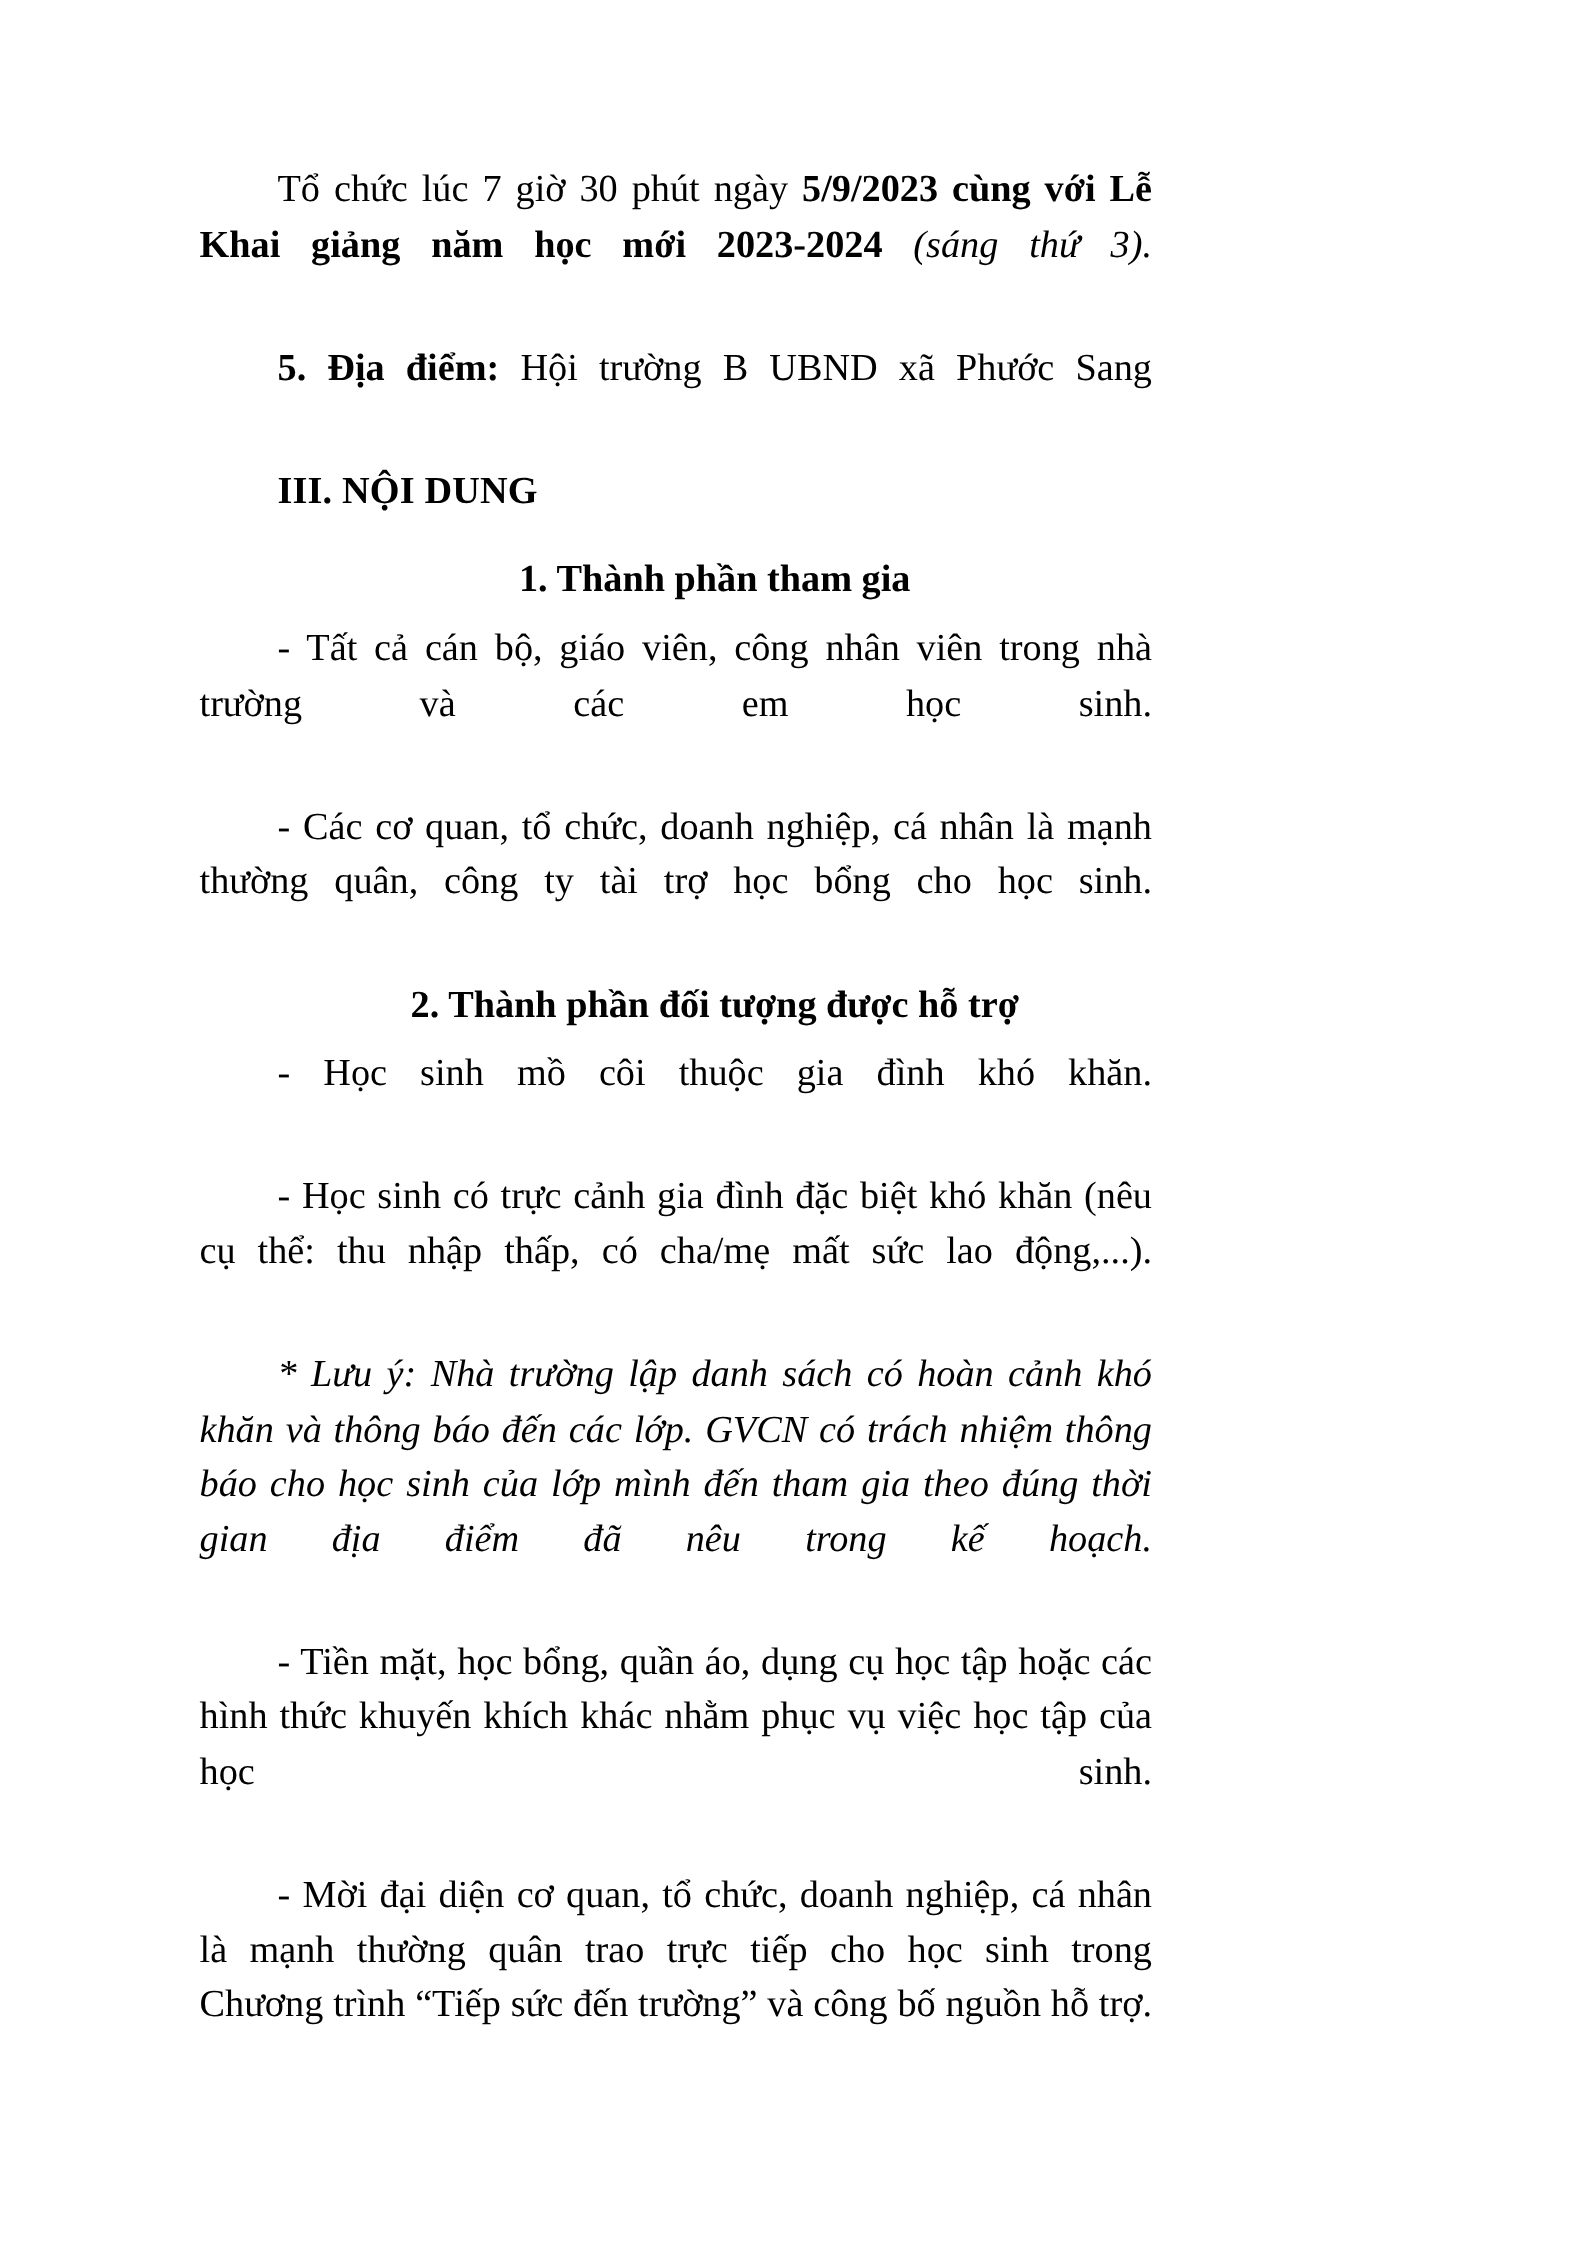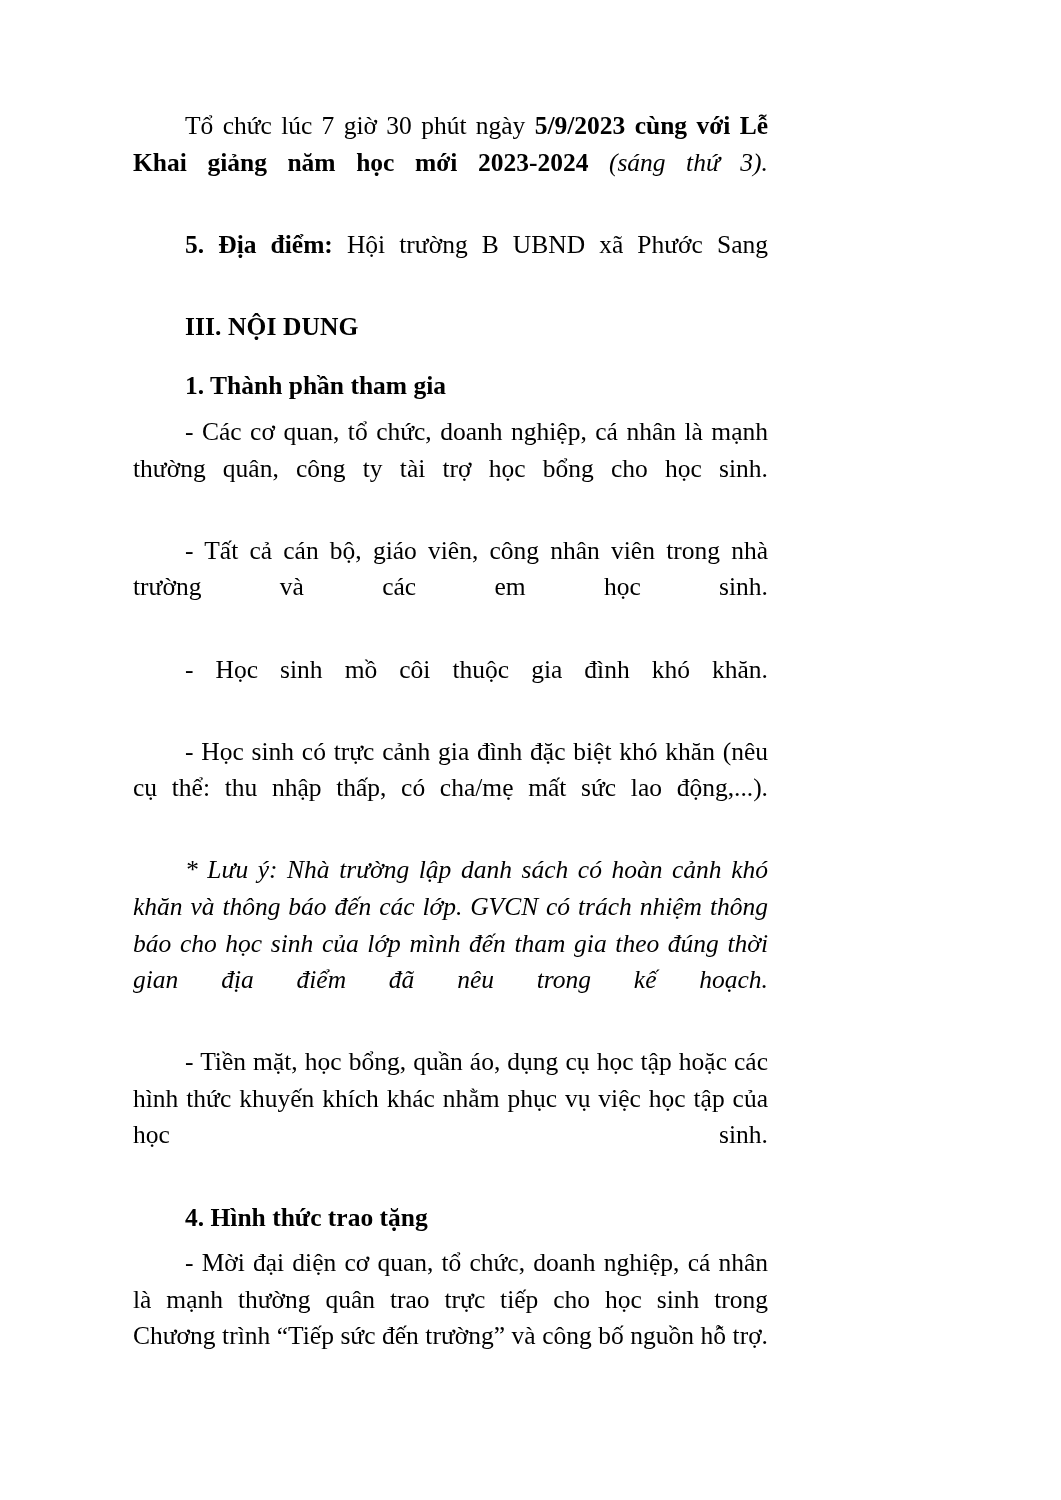--- a/index.html
+++ b/index.html
@@ -36,21 +36,21 @@
   }
   .para {
     text-indent: 52px;
     margin-bottom: 9px;
     text-align: justify;
   }
   .heading {
     font-weight: bold;
     text-indent: 52px;
     margin-bottom: 9px;
-    text-align: left;
+    text-align: center;
   }
   .heading-roman {
     font-weight: bold;
     text-indent: 52px;
     margin-bottom: 23px;
     text-align: left;
     letter-spacing: 0.1px;
   }
   .note {
     font-style: italic;
@@ -67,22 +67,22 @@
 </style>
 </head>
 <body>
 
 <div id="page">
   <div class="doc-body" id="doc-body">
       <p class="para"><span>Tổ chức lúc 7 giờ 30 phút ngày </span><span style="font-weight: bold;">5/9/2023 cùng với Lễ Khai giảng năm học mới 2023-2024 </span><span style="font-style: italic;">(sáng thứ 3).</span></p>
       <p class="para"><span style="font-weight: bold;">5. Địa điểm: </span><span>Hội trường B UBND xã Phước Sang</span></p>
       <p class="heading-roman"><span style="font-weight: bold;">III. NỘI DUNG</span></p>
       <p class="heading"><span style="font-weight: bold;">1. Thành phần tham gia</span></p>
+      <p class="para"><span>- Tất cả cán bộ, giáo viên, công nhân viên trong nhà trường và các em học  sinh.</span></p>
       <p class="para"><span>- Các cơ quan, tổ chức, doanh nghiệp, cá nhân là mạnh thường quân, công ty tài trợ học bổng cho học sinh.</span></p>
-      <p class="para"><span>- Tất cả cán bộ, giáo viên, công nhân viên trong nhà trường và các em học  sinh.</span></p>
+      <p class="heading"><span style="font-weight: bold;">2. Thành phần đối tượng được hỗ trợ</span></p>
       <p class="para"><span>- Học sinh mồ côi thuộc gia đình khó khăn.</span></p>
       <p class="para"><span>- Học sinh có trực cảnh gia đình đặc biệt khó khăn (nêu cụ thể: thu nhập thấp, có cha/mẹ mất sức lao động,...).</span></p>
       <p class="note"><span style="font-style: italic;">* Lưu ý: Nhà trường lập danh sách có hoàn cảnh khó khăn và thông báo đến các lớp. GVCN có trách nhiệm thông báo cho học sinh của lớp mình đến tham gia theo đúng thời gian địa điểm đã nêu trong kế hoạch.</span></p>
       <p class="para"><span>- Tiền mặt, học bổng, quần áo, dụng cụ học tập hoặc các hình thức khuyến khích khác nhằm phục vụ việc học tập của học sinh.</span></p>
-      <p class="heading"><span style="font-weight: bold;">4. Hình thức trao tặng</span></p>
       <p class="para"><span>- Mời đại diện cơ quan, tổ chức, doanh nghiệp, cá nhân là mạnh thường quân trao trực tiếp cho học sinh trong Chương trình “Tiếp sức đến trường” và công bố nguồn hỗ trợ.</span></p>
     </div>
 </div>
 
 </body></html>

